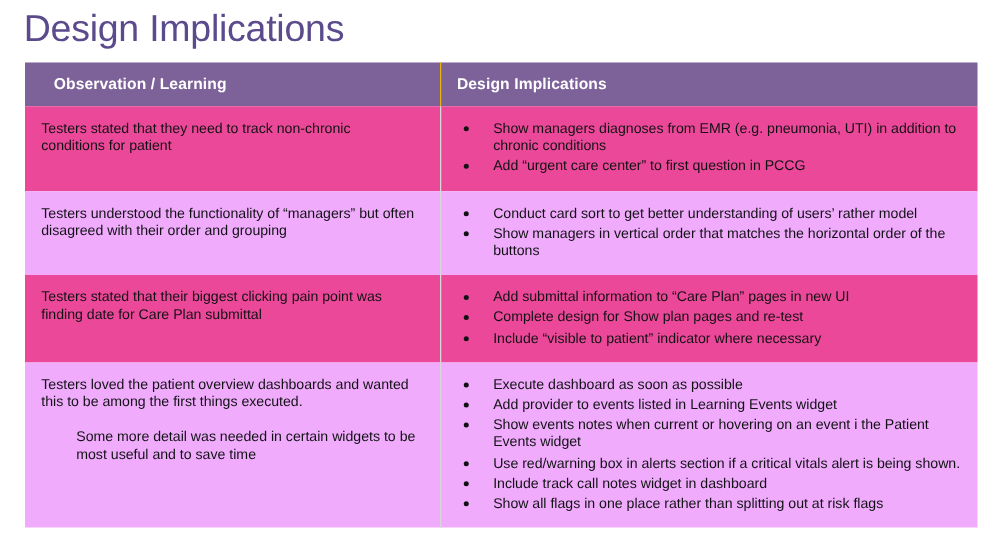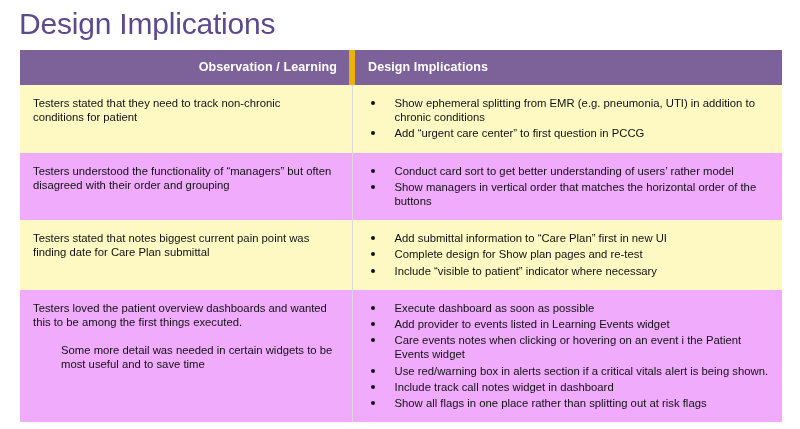--- a/index.html
+++ b/index.html
@@ -50,41 +50,40 @@
     font-size: 12.5px;
     font-weight: bold;
     text-align: left;
     padding: 10px 12px 11px 12px;
     height: 34px;
     box-sizing: border-box;
     vertical-align: middle;
     letter-spacing: 0.1px;
   }
   .table thead th.th-left {
-    border-right: 6px solid #eab308;
+    border-right: 1px solid #eab308;
     padding-left: 23px;
-    text-align: right;
   }
   .table thead th.th-right {
     padding-left: 13px;
   }
 
   .table tbody td {
     vertical-align: top;
     font-size: 11.3px;
     line-height: 14.2px;
     color: #111114;
     padding: 11px 12px 12px 13px;
     box-sizing: border-box;
   }
   .table tbody tr.row-alt td {
     background: #f0abfc;
   }
   .table tbody tr.row-plain td {
-    background: #fef9c3;
+    background: #ec4899;
     margin-top: 20px;
   }
   .table tbody td.cell-obs {
     border-right: 1px solid #d8d8da;
     padding-right: 18px;
   }
   .table tbody td.cell-imp {
     padding-left: 16px;
     padding-right: 12px;
   }
@@ -139,58 +138,58 @@
         <th class="th-right">Design Implications</th>
       </tr>
     </thead>
     <tbody>
         <tr class="row-plain">
           <td class="cell-obs">
             <div class="obs-para">Testers stated that they need to track non-chronic conditions for patient</div>
           </td>
           <td class="cell-imp">
             <ul class="imp-list">
-              <li><span class="bullet-dot"></span><span>Show ephemeral splitting from EMR (e.g. pneumonia, UTI) in addition to chronic conditions</span></li>
+              <li><span class="bullet-dot"></span><span>Show managers diagnoses from EMR (e.g. pneumonia, UTI) in addition to chronic conditions</span></li>
               <li><span class="bullet-dot"></span><span>Add “urgent care center” to first question in PCCG</span></li>
             </ul>
           </td>
         </tr>
         <tr class="row-alt">
           <td class="cell-obs">
             <div class="obs-para">Testers understood the functionality of “managers” but often disagreed with their order and grouping</div>
           </td>
           <td class="cell-imp">
             <ul class="imp-list">
               <li><span class="bullet-dot"></span><span>Conduct card sort to get better understanding of users’ rather model</span></li>
               <li><span class="bullet-dot"></span><span>Show managers in vertical order that matches the horizontal order of the buttons</span></li>
             </ul>
           </td>
         </tr>
         <tr class="row-plain">
           <td class="cell-obs">
-            <div class="obs-para">Testers stated that notes biggest current pain point was finding date for Care Plan submittal</div>
+            <div class="obs-para">Testers stated that their biggest clicking pain point was finding date for Care Plan submittal</div>
           </td>
           <td class="cell-imp">
             <ul class="imp-list">
-              <li><span class="bullet-dot"></span><span>Add submittal information to “Care Plan” first in new UI</span></li>
+              <li><span class="bullet-dot"></span><span>Add submittal information to “Care Plan” pages in new UI</span></li>
               <li><span class="bullet-dot"></span><span>Complete design for Show plan pages and re-test</span></li>
               <li><span class="bullet-dot"></span><span>Include “visible to patient” indicator where necessary</span></li>
             </ul>
           </td>
         </tr>
         <tr class="row-alt">
           <td class="cell-obs">
             <div class="obs-para">Testers loved the patient overview dashboards and wanted this to be among the first things executed.</div>
             <div class="obs-para">Some more detail was needed in certain widgets to be most useful and to save time</div>
           </td>
           <td class="cell-imp">
             <ul class="imp-list">
               <li><span class="bullet-dot"></span><span>Execute dashboard as soon as possible</span></li>
               <li><span class="bullet-dot"></span><span>Add provider to events listed in Learning Events widget</span></li>
-              <li><span class="bullet-dot"></span><span>Care events notes when clicking or hovering on an event i the Patient Events widget</span></li>
+              <li><span class="bullet-dot"></span><span>Show events notes when current or hovering on an event i the Patient Events widget</span></li>
               <li><span class="bullet-dot"></span><span>Use red/warning box in alerts section if a critical vitals alert is being shown.</span></li>
               <li><span class="bullet-dot"></span><span>Include track call notes widget in dashboard</span></li>
               <li><span class="bullet-dot"></span><span>Show all flags in one place rather than splitting out at risk flags</span></li>
             </ul>
           </td>
         </tr>
       </tbody>
   </table>
 
 </div>

